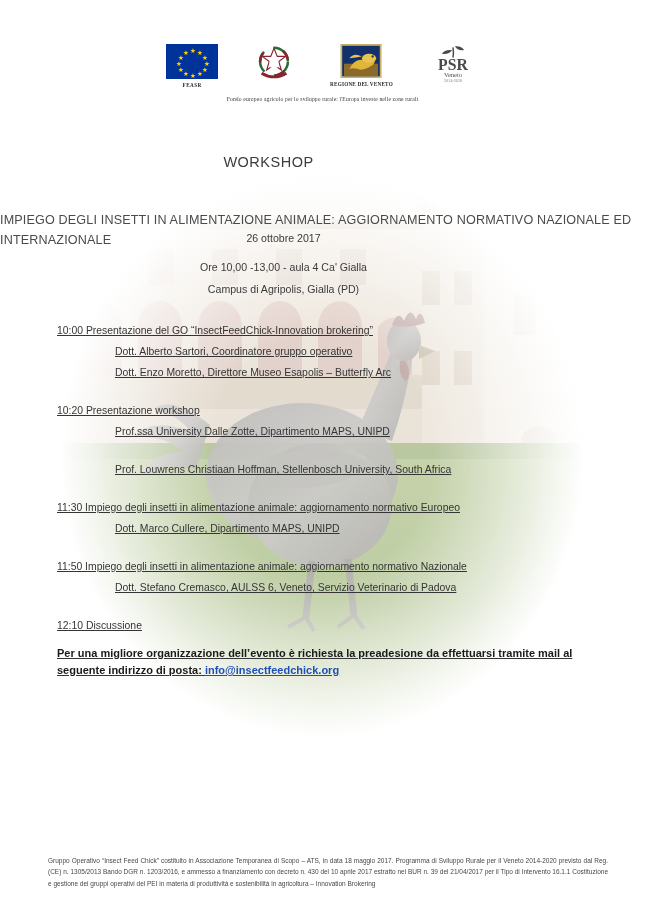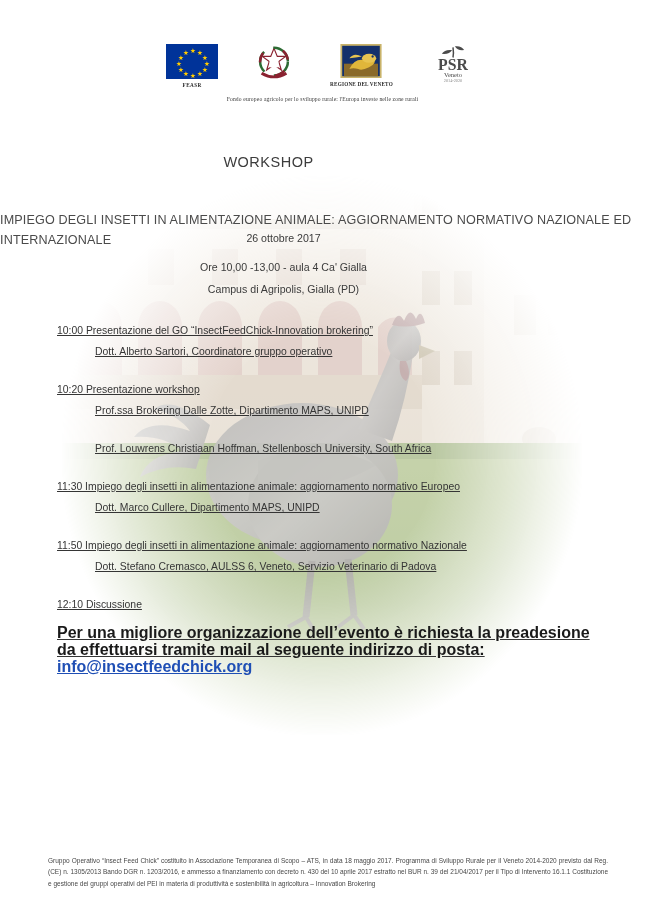--- a/index.html
+++ b/index.html
@@ -126,31 +126,31 @@
     left: 57px;
     top: 320px;
     width: 540px;
     font-size: 10.4px;
     color: #353535;
     text-decoration: underline;
   }
   .ag-block { margin-bottom: 17px; }
   .ag-head { line-height: 21px; }
   .ag-spk {
-    margin-left: 38px;
+    margin-left: 58px;
     line-height: 21px;
   }
   .ag-block.tight { margin-bottom: 9px; }
 
   .notice {
     margin-top: 9px;
     font-weight: bold;
     line-height: 17px;
     color: #1a1a1a;
-    font-size: 16px;
+    font-size: 11px;
   }
   .notice a {
     color: #1f4fb5;
     text-decoration: underline;
   }
 
   .footer {
     position: absolute;
     left: 48px;
     top: 855px;
@@ -331,25 +331,26 @@
 
     <div class="meta meta-date">26 ottobre 2017</div>
     <div class="meta meta-time">Ore 10,00 -13,00 - aula 4 Ca' Gialla</div>
     <div class="meta meta-venue meta-place">Campus di Agripolis, Gialla (PD)</div>
 
     <div class="agenda">
 
       <div class="ag-block">
         <div class="ag-head">10:00 Presentazione del GO “InsectFeedChick-Innovation brokering”</div>
         <div class="ag-spk">Dott. Alberto Sartori, Coordinatore gruppo operativo</div>
+        <div class="ag-spk">Dott. Enzo Moretto, Direttore Museo Esapolis – Butterfly Arc</div>
       </div>
 
       <div class="ag-block">
         <div class="ag-head">10:20 Presentazione workshop</div>
-        <div class="ag-spk">Prof.ssa Brokering Dalle Zotte, Dipartimento MAPS, UNIPD</div>
+        <div class="ag-spk">Prof.ssa University Dalle Zotte, Dipartimento MAPS, UNIPD</div>
       </div>
 
       <div class="ag-block">
         <div class="ag-spk">Prof. Louwrens Christiaan Hoffman, Stellenbosch University, South Africa</div>
       </div>
 
       <div class="ag-block">
         <div class="ag-head">11:30 Impiego degli insetti in alimentazione animale: aggiornamento normativo Europeo</div>
         <div class="ag-spk">Dott. Marco Cullere, Dipartimento MAPS, UNIPD</div>
       </div>

